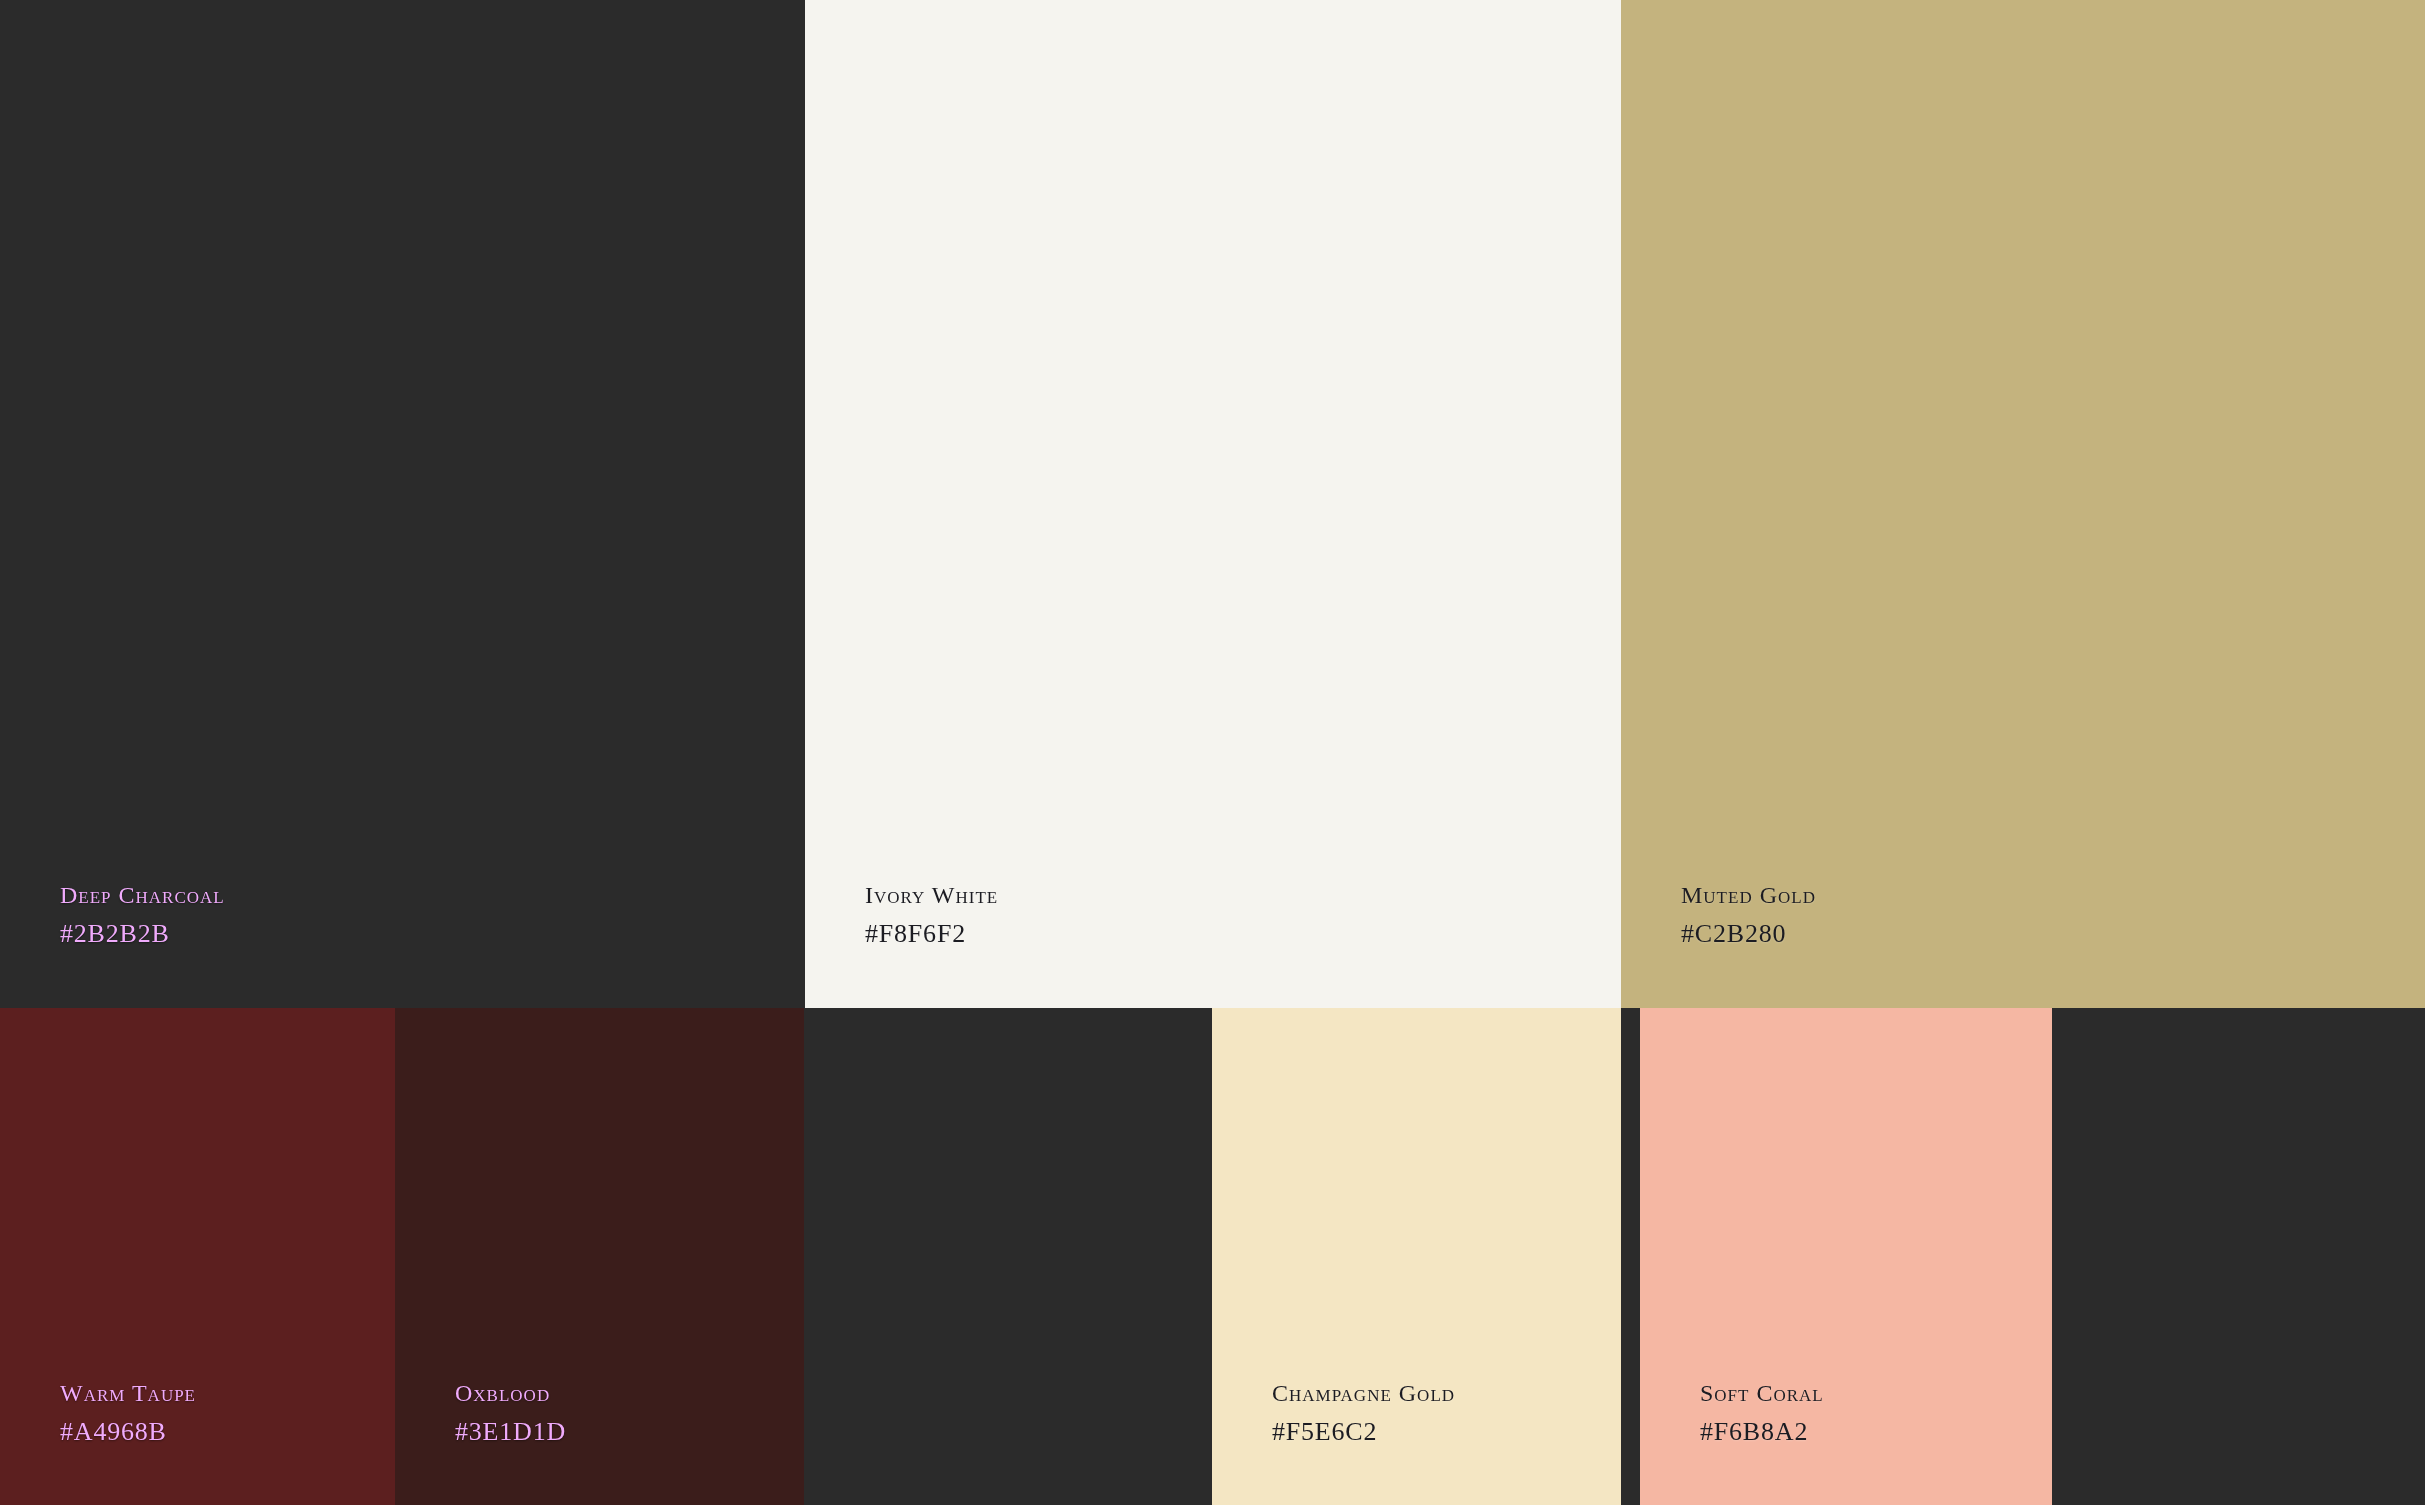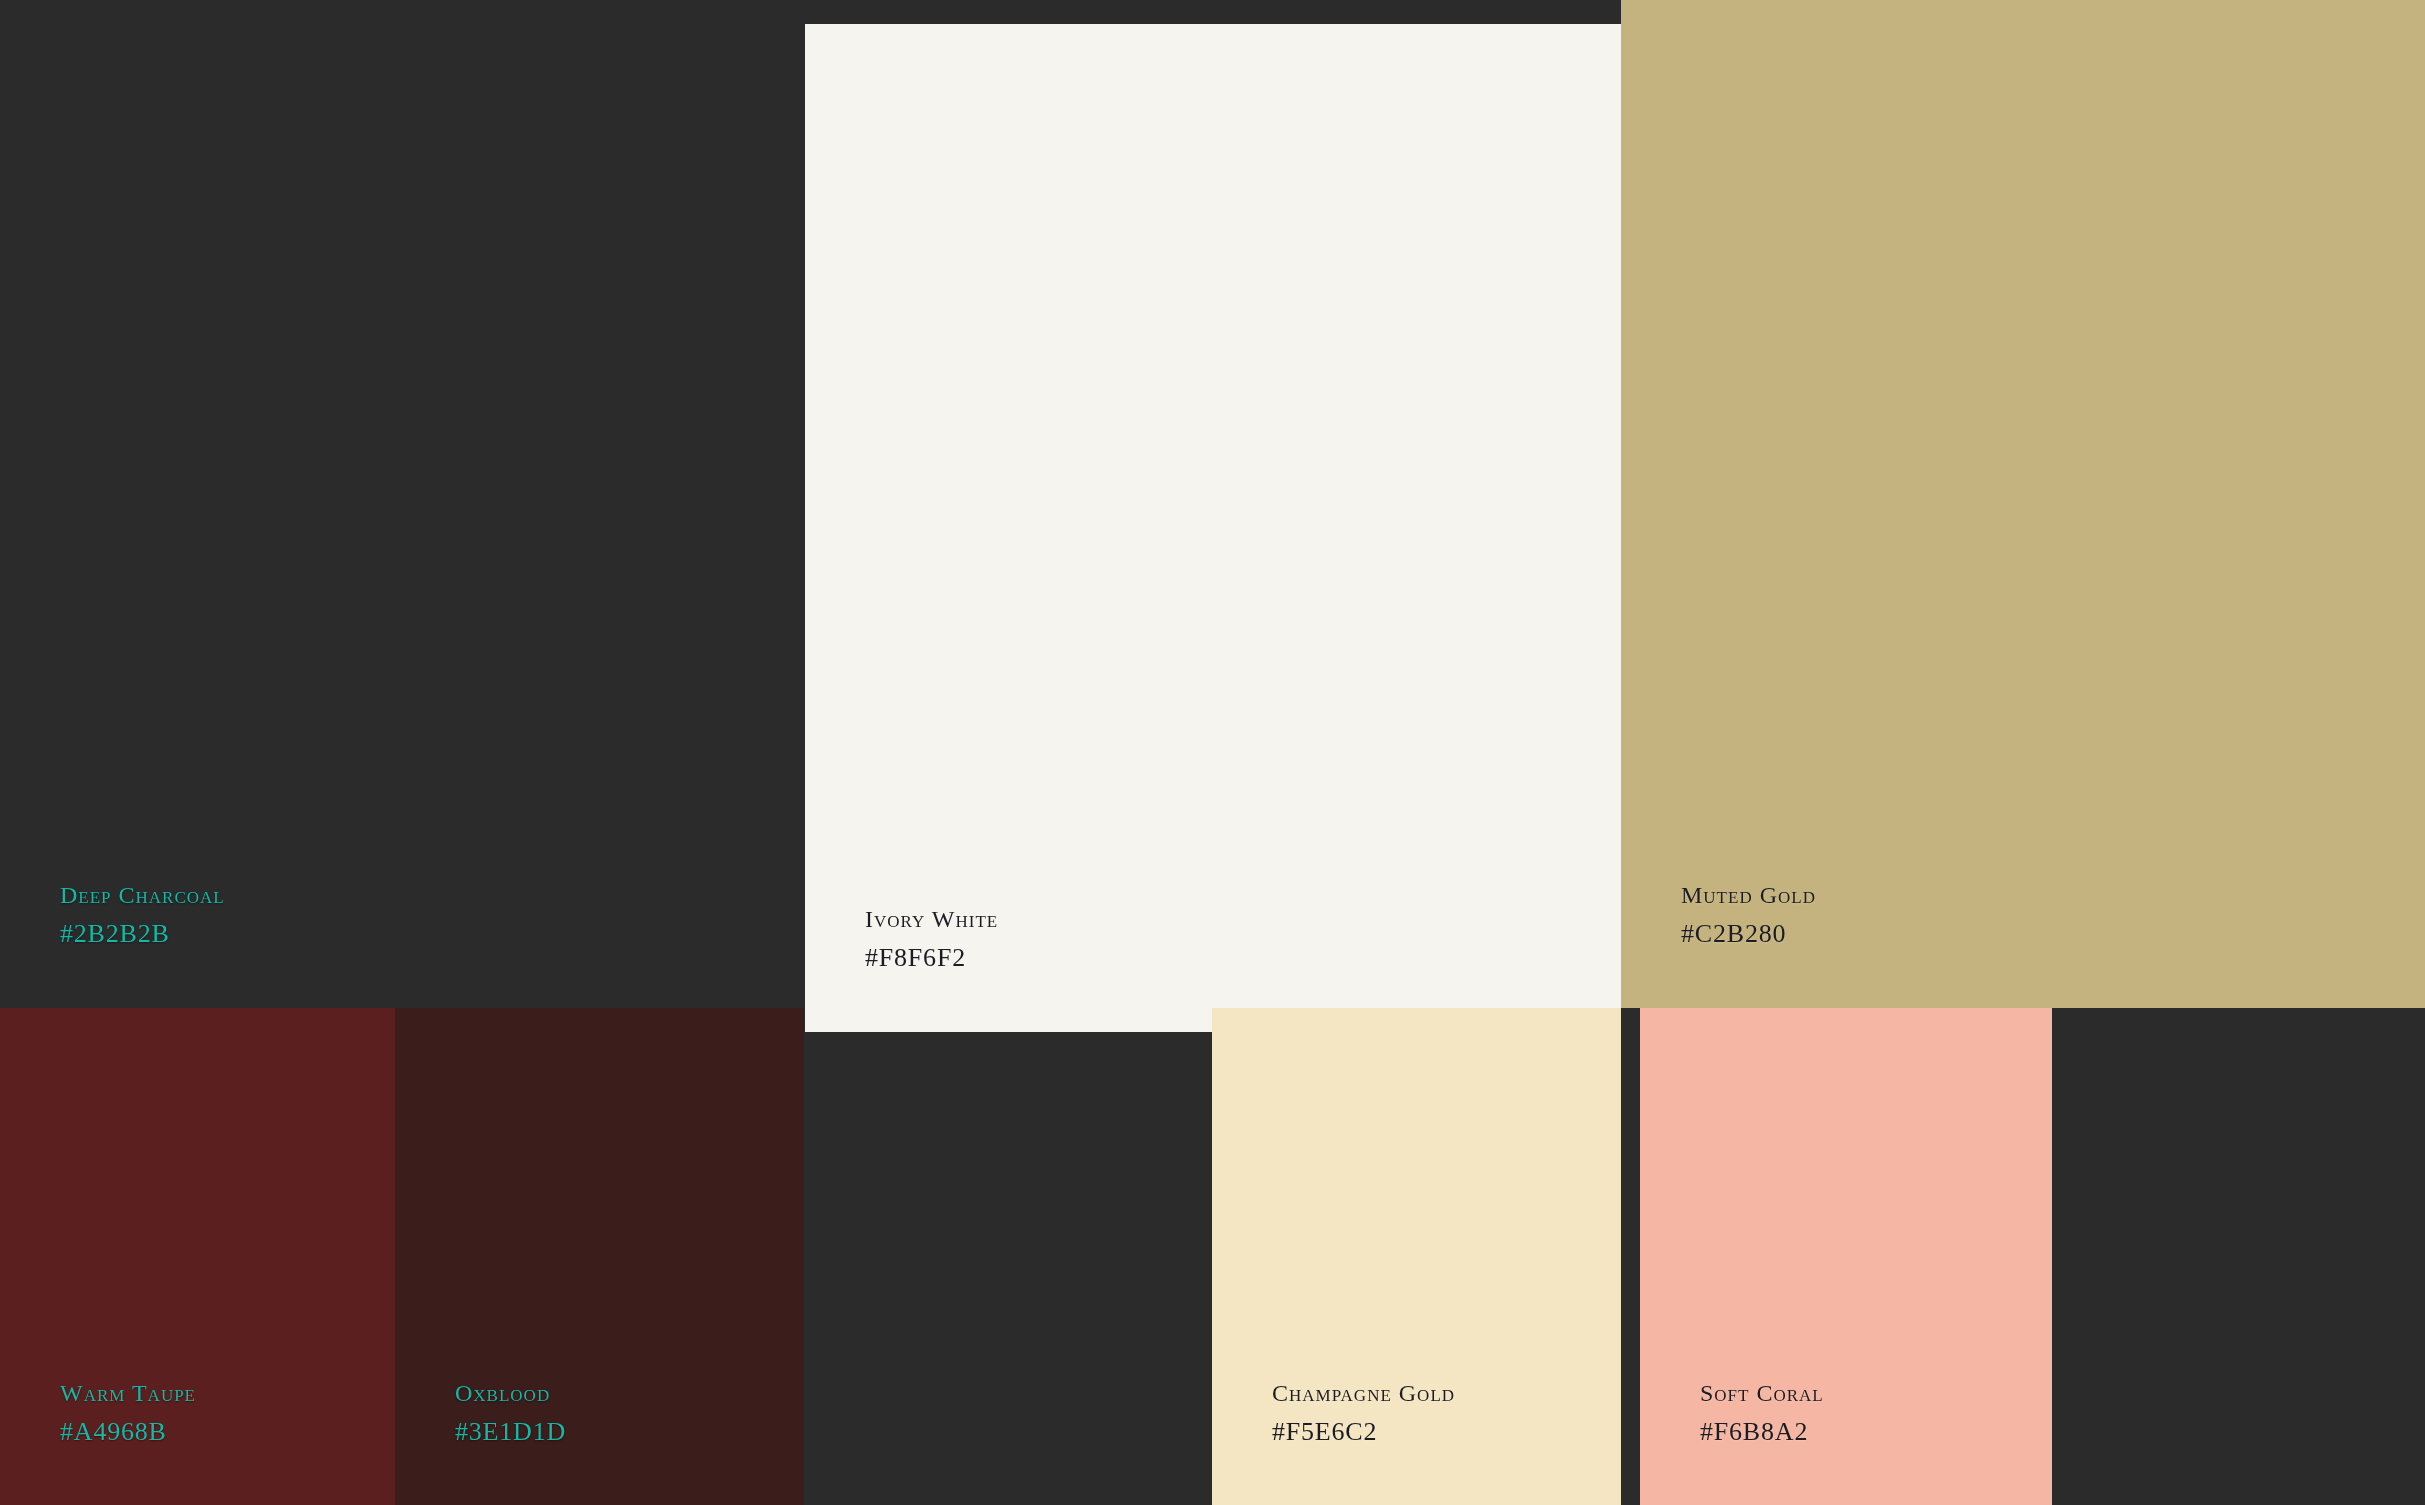--- a/index.html
+++ b/index.html
@@ -47,42 +47,42 @@
     font-size:26px;
     font-variant:small-caps;
     font-weight:400;
     letter-spacing:0.8px;
     white-space:nowrap;
   }
 
   
   .on-dark .swatch-name,
   .on-dark .swatch-hex {
-    color:#14b8a6;
+    color:#f0abfc;
     text-shadow:0 1.3px 1.9px rgba(0,0,0,0.45);
   }
 
   
   .on-light .swatch-name,
   .on-light .swatch-hex {
     color:#1C1C22;
     text-shadow:0 1.3px 1.9px rgba(255,255,255,0.18);
   }
 </style>
 </head>
 <body>
 
 <div id="palette" style="background: rgb(43, 43, 43); width: 2426px; height: 1505px;">
     <div class="swatch on-dark" style="left: 0px; top: 0px; width: 805px; height: 1008px; background: rgb(43, 43, 43);">
       <div class="swatch-caption">
         <span class="swatch-name">Deep Charcoal</span>
         <span class="swatch-hex">#2B2B2B</span>
       </div>
     </div>
-    <div class="swatch on-light" style="left: 805px; top: 0px; width: 816px; height: 1008px; background: rgb(245, 244, 239); margin-top: 24px;">
+    <div class="swatch on-light" style="left: 805px; top: 0px; width: 816px; height: 1008px; background: rgb(245, 244, 239);">
       <div class="swatch-caption">
         <span class="swatch-name">Ivory White</span>
         <span class="swatch-hex">#F8F6F2</span>
       </div>
     </div>
     <div class="swatch on-light" style="left: 1621px; top: 0px; width: 805px; height: 1008px; background: rgb(196, 179, 126);">
       <div class="swatch-caption">
         <span class="swatch-name">Muted Gold</span>
         <span class="swatch-hex">#C2B280</span>
       </div>

